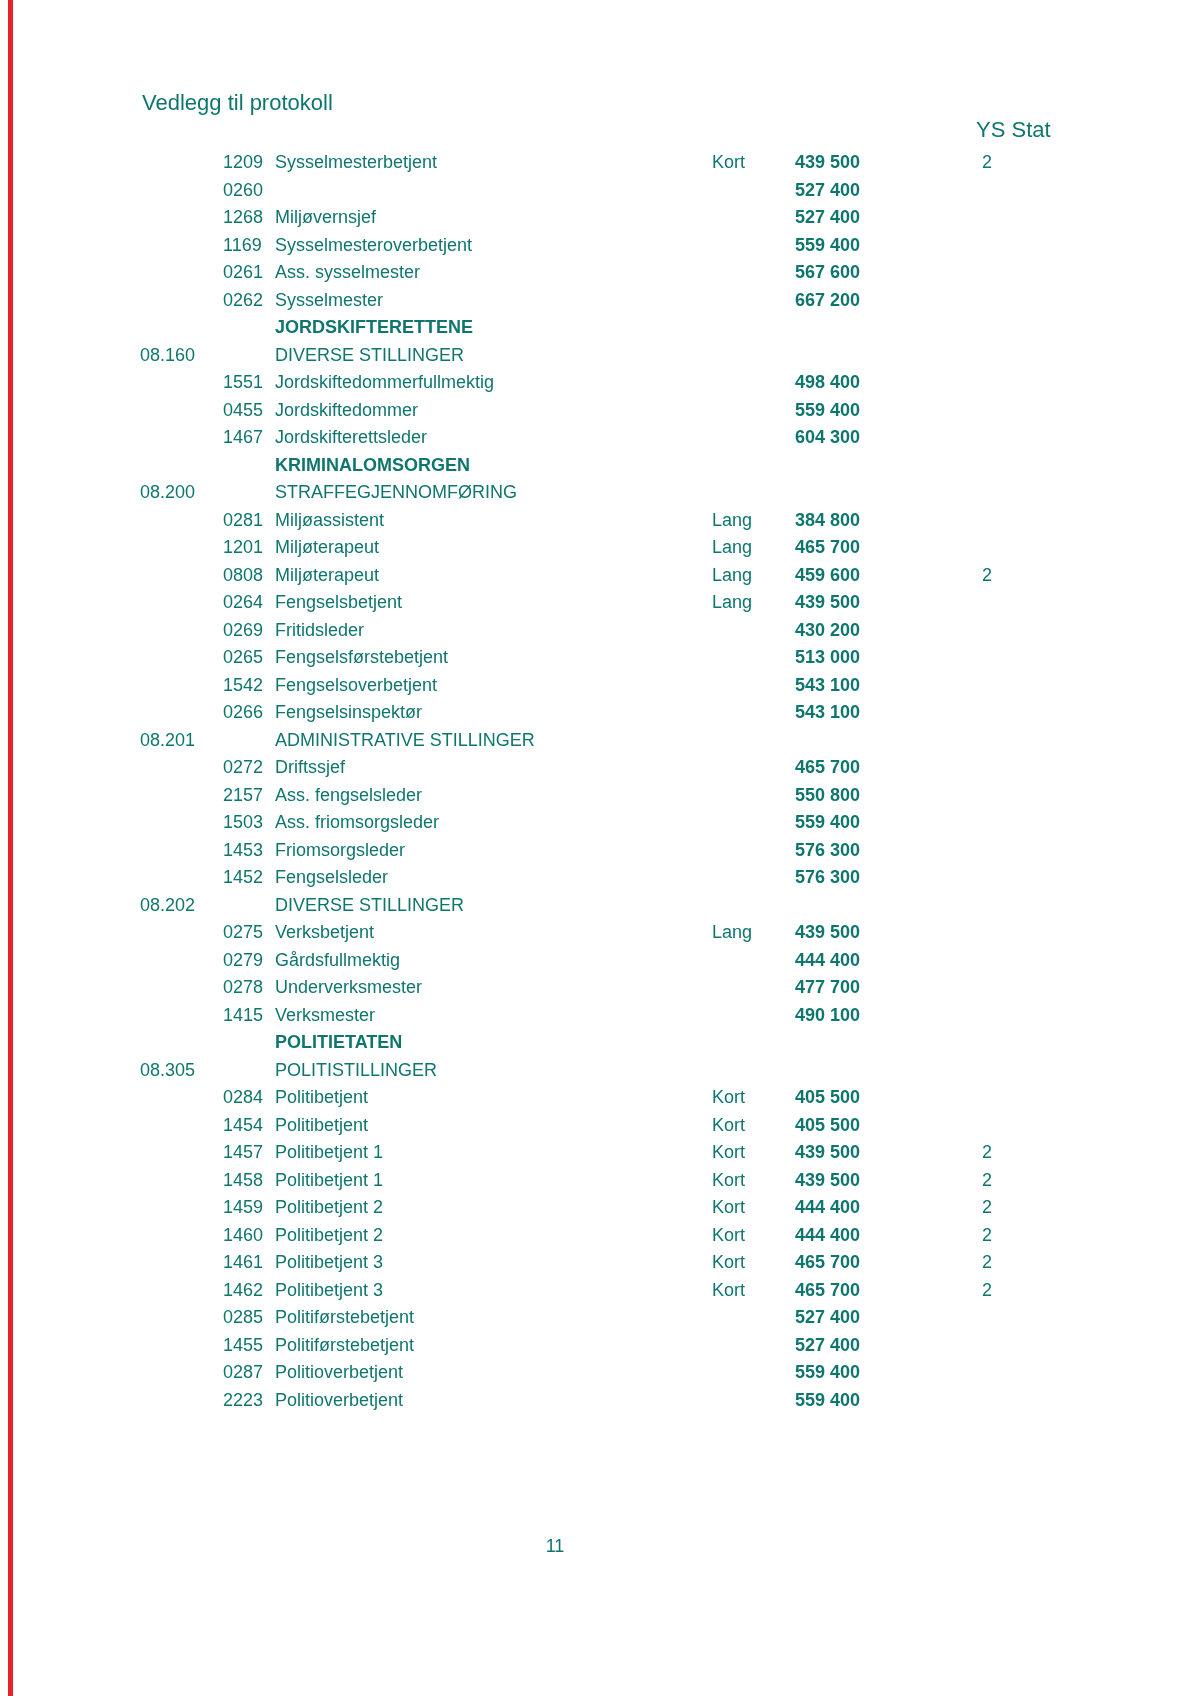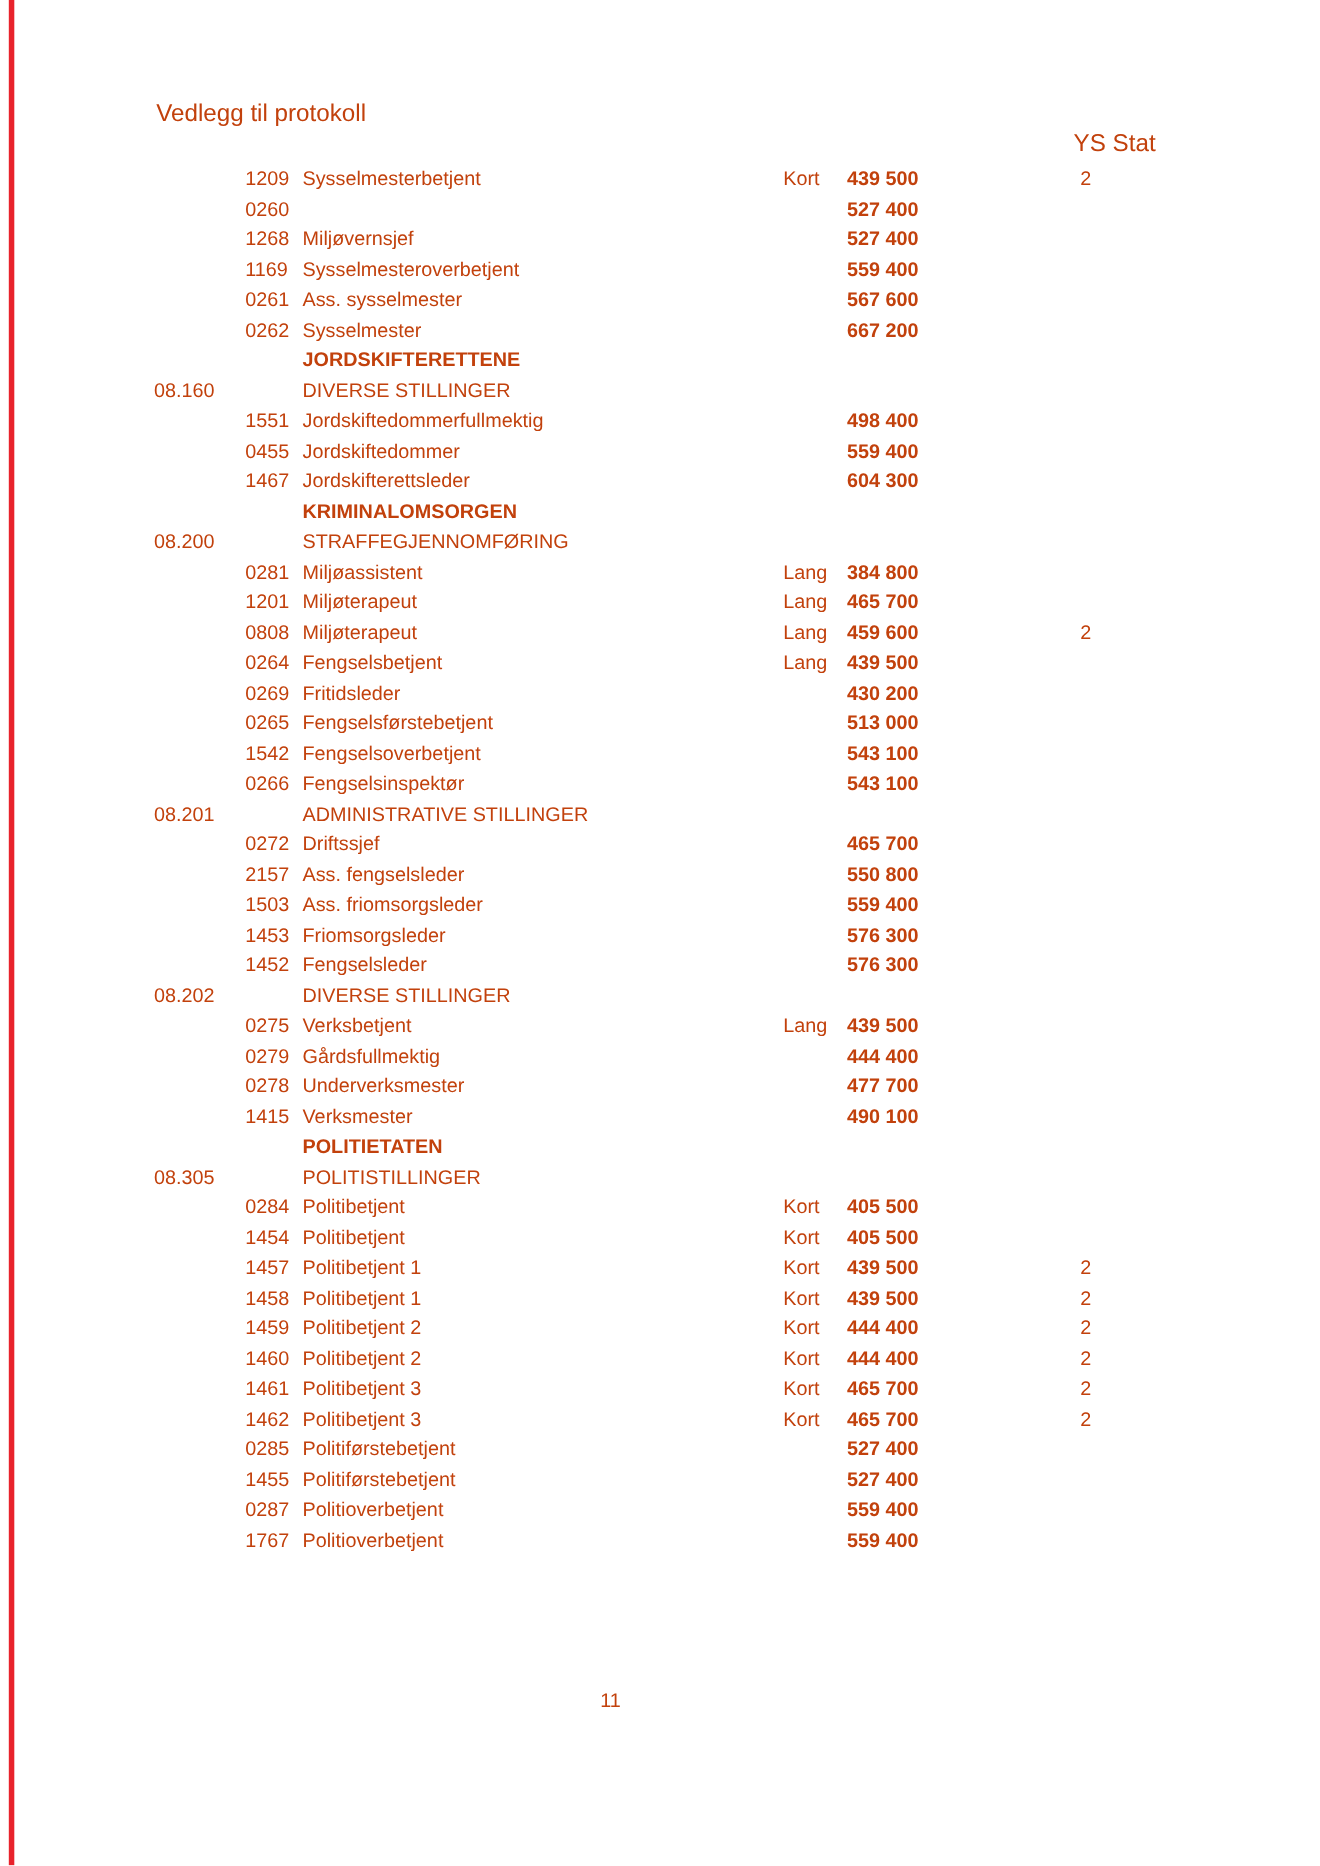--- a/index.html
+++ b/index.html
@@ -2,21 +2,21 @@
 <html><head>
 <meta charset="utf-8">
 <style>
   html,body{margin:0;padding:0;background:#ffffff;}
   .page{
     position:relative;
     width:1200px;
     height:1696px;
     background:#ffffff;
     font-family:"Liberation Sans", sans-serif;
-    color:#c2410c;
+    color:#0f766e;
     overflow:hidden;
   }
   .red-stripe{
     position:absolute;
     left:8px;top:0;
     width:5px;height:1696px;
     background:#e8232c;
   }
   .hdr-left{
     position:absolute;
@@ -42,21 +42,21 @@
     grid-template-columns:83px 52px 437px 58px 115px 107px;
     height:27.5px;
     line-height:27.5px;
     font-size:18px;
     white-space:nowrap;
   }
   .c-sec{grid-column:1;}
   .c-code{grid-column:2;}
   .c-title{grid-column:3;}
   .c-type{grid-column:4;}
-  .c-amt{grid-column:5;text-align:left;font-weight:700;}
+  .c-amt{grid-column:5;text-align:center;font-weight:700;}
   .c-note{grid-column:6;text-align:right;}
   .c-head{grid-column:3 / span 4;font-weight:700;}
   .c-sub{grid-column:3 / span 4;}
   .footer{
     position:absolute;
     left:0;top:1536px;
     width:1110px;
     text-align:center;
     font-size:18px;
   }
@@ -412,21 +412,21 @@
         <div class="line">
           <span class="c-sec"></span>
           <span class="c-code">0287</span>
           <span class="c-title">Politioverbetjent</span>
           <span class="c-type"></span>
           <span class="c-amt">559 400</span>
           <span class="c-note"></span>
         </div>
         <div class="line">
           <span class="c-sec"></span>
-          <span class="c-code">1767</span>
+          <span class="c-code">2223</span>
           <span class="c-title">Politioverbetjent</span>
           <span class="c-type"></span>
           <span class="c-amt">559 400</span>
           <span class="c-note"></span>
         </div>
       </div>
     </div>
 
   <div class="footer">
     <span>11</span>

